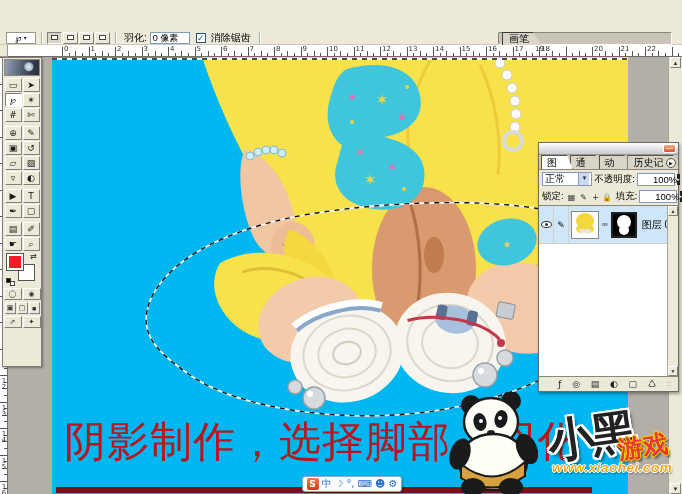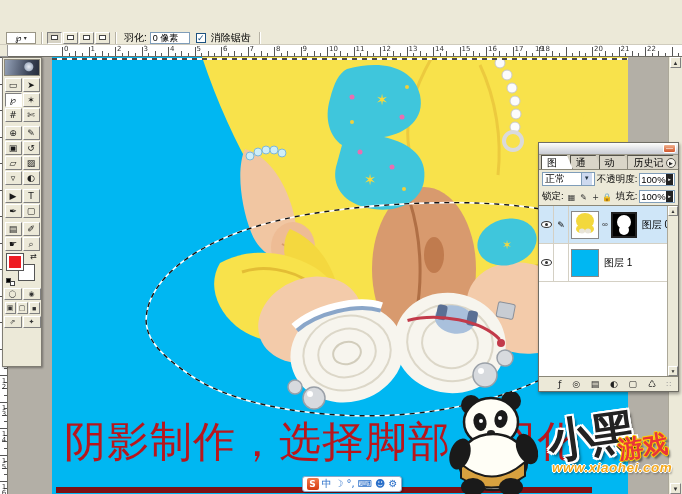--- a/index.html
+++ b/index.html
@@ -82,21 +82,21 @@
 .pal-close{width:13px;height:9px;border-radius:2px;background:linear-gradient(#f0b08c,#d2572c);border:1px solid #fff;color:#fff;font-size:7px;line-height:6px;text-align:center}
 .pal-tabs{height:15px;background:#cdc9bb;display:flex;align-items:flex-end;padding:1px 2px 0;border-bottom:1px solid #8a8778;position:relative}
 .pal-tab{height:14px;padding:0 5px;font-size:10px;line-height:13px;background:#d9d5c8;border:1px solid #55534a;border-bottom:none;clip-path:polygon(0 0,calc(100% - 6px) 0,100% 100%,0 100%);margin-right:-3px}
 .pal-tab.active{background:#fff;position:relative;z-index:2}
 .pal-menu-btn{position:absolute;right:2px;top:3px;width:10px;height:10px;border-radius:50%;background:#f4f2ea;border:1px solid #55534a;font-size:5px;line-height:9px;text-align:center;color:#222}
 .pal-row{height:18px;display:flex;align-items:center;padding:0 3px;gap:2px;background:#ece9d8}
 .pal-row2{height:17px}
 .blend-select{width:56px;height:14px;background:#fff;border:1px solid #7f9db9;font-size:10px;line-height:12px;padding:0 2px;display:flex;justify-content:space-between;}
 .blend-select .dd{width:11px;height:12px;background:#cdd9ef;border-left:1px solid #7f9db9;font-size:6px;line-height:11px;text-align:center;color:#234}
 .pal-label{font-size:9.5px;white-space:nowrap}
-.val-box{width:38px;height:13px;background:#fff;border:1px solid #7f9db9;font-size:9.5px;line-height:11px;padding:0 1px;display:flex;justify-content:space-between;align-items:center}
+.val-box{width:38px;height:13px;background:#fff;border:1px solid #7f9db9;font-size:9.5px;line-height:11px;padding:0 15px;display:flex;justify-content:space-between;align-items:center}
 .val-box .sb{width:7px;height:11px;background:#222;color:#fff;font-size:5px;line-height:10px;text-align:center}
 .lock-ic{width:12px;height:12px;border:1px solid transparent;font-size:8px;line-height:11px;text-align:center;color:#333;font-family:"DejaVu Sans",sans-serif}
 .layer-list{flex:1;background:#fff;border-top:1px solid #8a8778;border-bottom:1px solid #8a8778;position:relative;overflow:hidden}
 .layer-row{height:38px;display:flex;align-items:center;border-bottom:1px solid #d4d0c4}
 .layer-row.selected{background:#cfe6f8}
 .cell{height:38px;display:flex;align-items:center;justify-content:center;border-right:1px solid #d4d0c4;flex:0 0 auto}
 .c-eye{width:15px}.c-mode{width:15px}
 .eye{width:11px;height:7px;border:1px solid #333;border-radius:50%;position:relative;background:#fff}
 .eye::after{content:"";position:absolute;left:3px;top:1px;width:3px;height:3px;border-radius:50%;background:#333}
 .thumb{width:28px;height:28px;border:1px solid #888;margin:0 2px;background:#fff;flex:0 0 auto}
@@ -149,20 +149,23 @@
         <span class="selmode">
           <span class="sm-box"></span>
         </span>
       </span>
     <span class="vsep"></span>
     <span class="ob-label">羽化:</span>
     <span class="feather-input">0 像素</span>
     <span class="checkbox">✓</span>
     <span class="ob-label">消除锯齿</span>
     <span class="vsep"></span>
+  </div>
+  <div class="palette-well">
+    <span class="well-tab">画笔</span>
   </div>
 
   <div class="ruler-corner"></div>
   <div class="hruler" id="hruler">
       <span class="tick" style="left: 54px; height: 9px;"></span>
       <span class="tick" style="left: 60.6px; height: 3px;"></span>
       <span class="tick" style="left: 67.25px; height: 5px;"></span>
       <span class="tick" style="left: 73.9px; height: 3px;"></span>
       <span class="num" style="left: 56px;">0</span>
       <span class="tick" style="left: 80.5px; height: 9px;"></span>
@@ -580,28 +583,20 @@
         <span class="link-ic">∞</span>
         <span class="thumb mask">
           <svg width="22" height="22" viewBox="0 0 22 22">
               <rect width="22" height="22" fill="#000"></rect>
               <ellipse cx="11" cy="8" rx="7" ry="7" fill="#fff"></ellipse>
               <ellipse cx="11" cy="16" rx="5" ry="5" fill="#fff"></ellipse>
             </svg>
         </span>
         <span class="layer-name">图层 0</span>
       </div>
-      <div class="layer-row">
-        <span class="cell c-eye">
-            <span class="eye"></span>
-          </span>
-        <span class="cell c-mode"></span>
-        <span class="thumb" id="layer1-thumb" style="background: rgb(0, 183, 242);"></span>
-        <span class="layer-name">图层 1</span>
-      </div>
       <div class="list-scroll">
         <span class="arr" style="top:0">▲</span>
         <span class="arr" style="bottom:0">▼</span>
       </div>
     </div>
     <div class="pal-bottom" id="pal-bottom">
         <span class="pal-bbtn">ƒ</span>
         <span class="pal-bbtn">◎</span>
         <span class="pal-bbtn">▤</span>
         <span class="pal-bbtn">◐</span>

